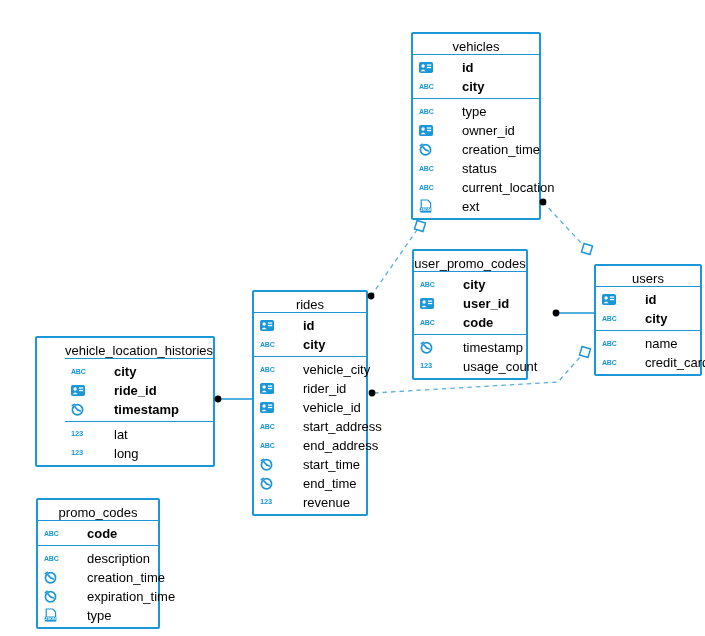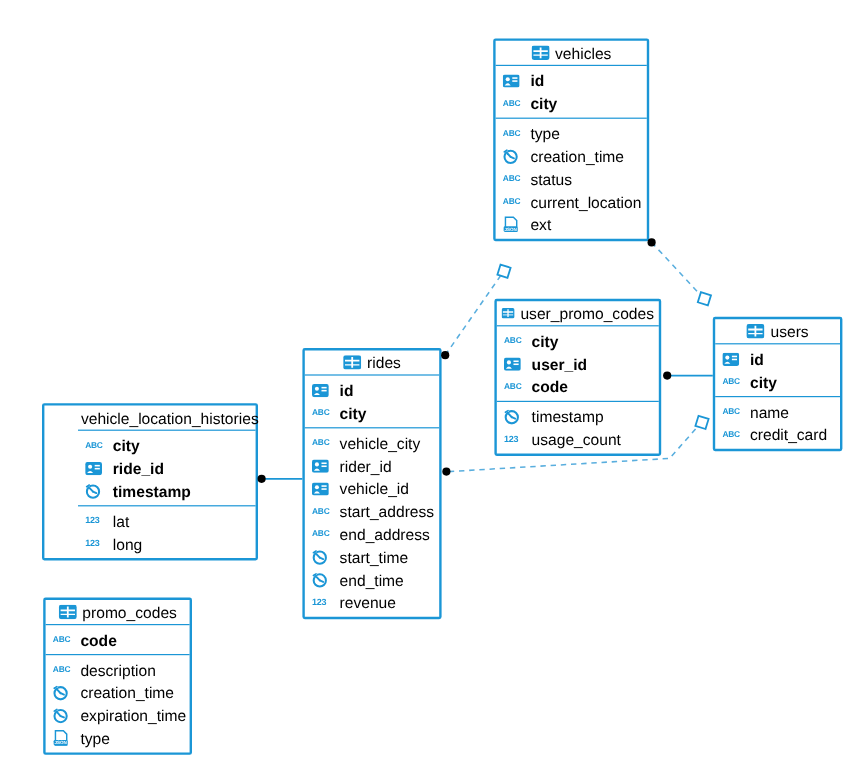--- a/index.html
+++ b/index.html
@@ -7,31 +7,31 @@
     width:705px;height:636px;position:relative;background:#ffffff;
     font-family:"Liberation Sans",sans-serif;overflow:hidden;
   }
   #canvas{position:absolute;left:0;top:0;width:705px;height:636px;}
   .db-table{
     position:absolute;background:#ffffff;border:2px solid #1b96d6;
     border-radius:2px;z-index:1;box-sizing:border-box;
   }
   .tbl-header{
     height:20px;display:flex;align-items:center;justify-content:center;
-    gap:5px;border-bottom:1.5px solid #1b96d6;padding:0 4px;
+    gap:5px;border-bottom:1.5px solid #1b96d6;padding:0 4px;flex-direction:column;
   }
   .tbl-title{font-size:13px;font-weight:500;color:#000;white-space:nowrap;}
   .section{padding:2.5px 0;}
   .section.keys{border-bottom:1.5px solid #1b96d6;}
   .col-row{
     height:19px;display:flex;align-items:center;gap:6px;padding:0 6px;
     white-space:nowrap;
   }
   .col-icon{width:17px;display:flex;align-items:center;justify-content:flex-start;flex:none;}
-  .col-label{font-size:13px;color:#000;}
+  .col-label{font-size:13px;color:#000;margin-left:20px;}
   .col-row.key .col-label{font-weight:700;}
   .txticon{
     color:#1b96d6;font-size:7px;font-weight:700;letter-spacing:-0.2px;
     font-family:"Liberation Sans",sans-serif;line-height:1;
   }
   #wires{position:absolute;left:0;top:0;z-index:2;pointer-events:none;}
   #wires path,#wires polyline{pointer-events:stroke;}
 </style>
 </head>
 <body>
@@ -69,20 +69,32 @@
       </div>
       <div class="section">
         <div class="col-row">
           <span class="col-icon">
             <span class="txticon">ABC</span>
           </span>
           <span class="col-label">type</span>
         </div>
         <div class="col-row">
           <span class="col-icon">
+            <svg width="14" height="11" viewBox="0 0 14 11">
+              <rect width="14" height="11" rx="1.8" fill="#1b96d6"></rect>
+              <circle cx="4.1" cy="4" r="1.7" fill="#fff"></circle>
+              <path d="M1.6 9.2 Q4.1 5.6 6.6 9.2 Z" fill="#fff"></path>
+              <rect x="7.9" y="2.4" width="4.3" height="1.3" fill="#fff"></rect>
+              <rect x="7.9" y="4.9" width="4.3" height="1.3" fill="#fff"></rect>
+            </svg>
+          </span>
+          <span class="col-label">owner_id</span>
+        </div>
+        <div class="col-row">
+          <span class="col-icon">
             <svg width="13" height="13" viewBox="0 0 13 13">
               <circle cx="6.5" cy="6.7" r="5.1" fill="none" stroke="#1b96d6" stroke-width="1.7"></circle>
               <path d="M6.5 6.7 L3.9 3.9" stroke="#1b96d6" stroke-width="1.6" stroke-linecap="round"></path>
               <path d="M6.5 6.7 L9.3 7.9" stroke="#1b96d6" stroke-width="1.6" stroke-linecap="round"></path>
               <rect x="0" y="0" width="4" height="2.2" fill="#fff"></rect>
               <path d="M1.2 2.6 L3.4 1.2" stroke="#1b96d6" stroke-width="1.4" stroke-linecap="round"></path>
             </svg>
           </span>
           <span class="col-label">creation_time</span>
         </div>
@@ -103,21 +115,21 @@
             <svg width="13" height="14" viewBox="0 0 13 14">
               <path d="M2.2 1 h6.6 l2.8 2.8 v9 h-9.4 z" fill="none" stroke="#1b96d6" stroke-width="1.2"></path>
               <rect x="0.7" y="8.6" width="11.6" height="4.6" rx="1.2" fill="#1b96d6"></rect>
               <text x="6.5" y="12.2" font-size="3.8" fill="#fff" text-anchor="middle" font-family="Liberation Sans, sans-serif" font-weight="bold">JSON</text>
             </svg>
           </span>
           <span class="col-label">ext</span>
         </div>
       </div>
     </div>
-    <div class="db-table" style="left: 412px; top: 249px; width: 139px;">
+    <div class="db-table" style="left: 412px; top: 249px; width: 116px;">
       <div class="tbl-header">
         <svg width="15" height="12" viewBox="0 0 15 12">
           <rect width="15" height="12" rx="2" fill="#1b96d6"></rect>
           <line x1="1.5" y1="4.6" x2="13.5" y2="4.6" stroke="#fff" stroke-width="1.5"></line>
           <line x1="7.5" y1="1.5" x2="7.5" y2="10.5" stroke="#fff" stroke-width="1.5"></line>
           <line x1="1.5" y1="8" x2="13.5" y2="8" stroke="#fff" stroke-width="1"></line>
         </svg>
         <span class="tbl-title">user_promo_codes</span>
       </div>
       <div class="section keys">

